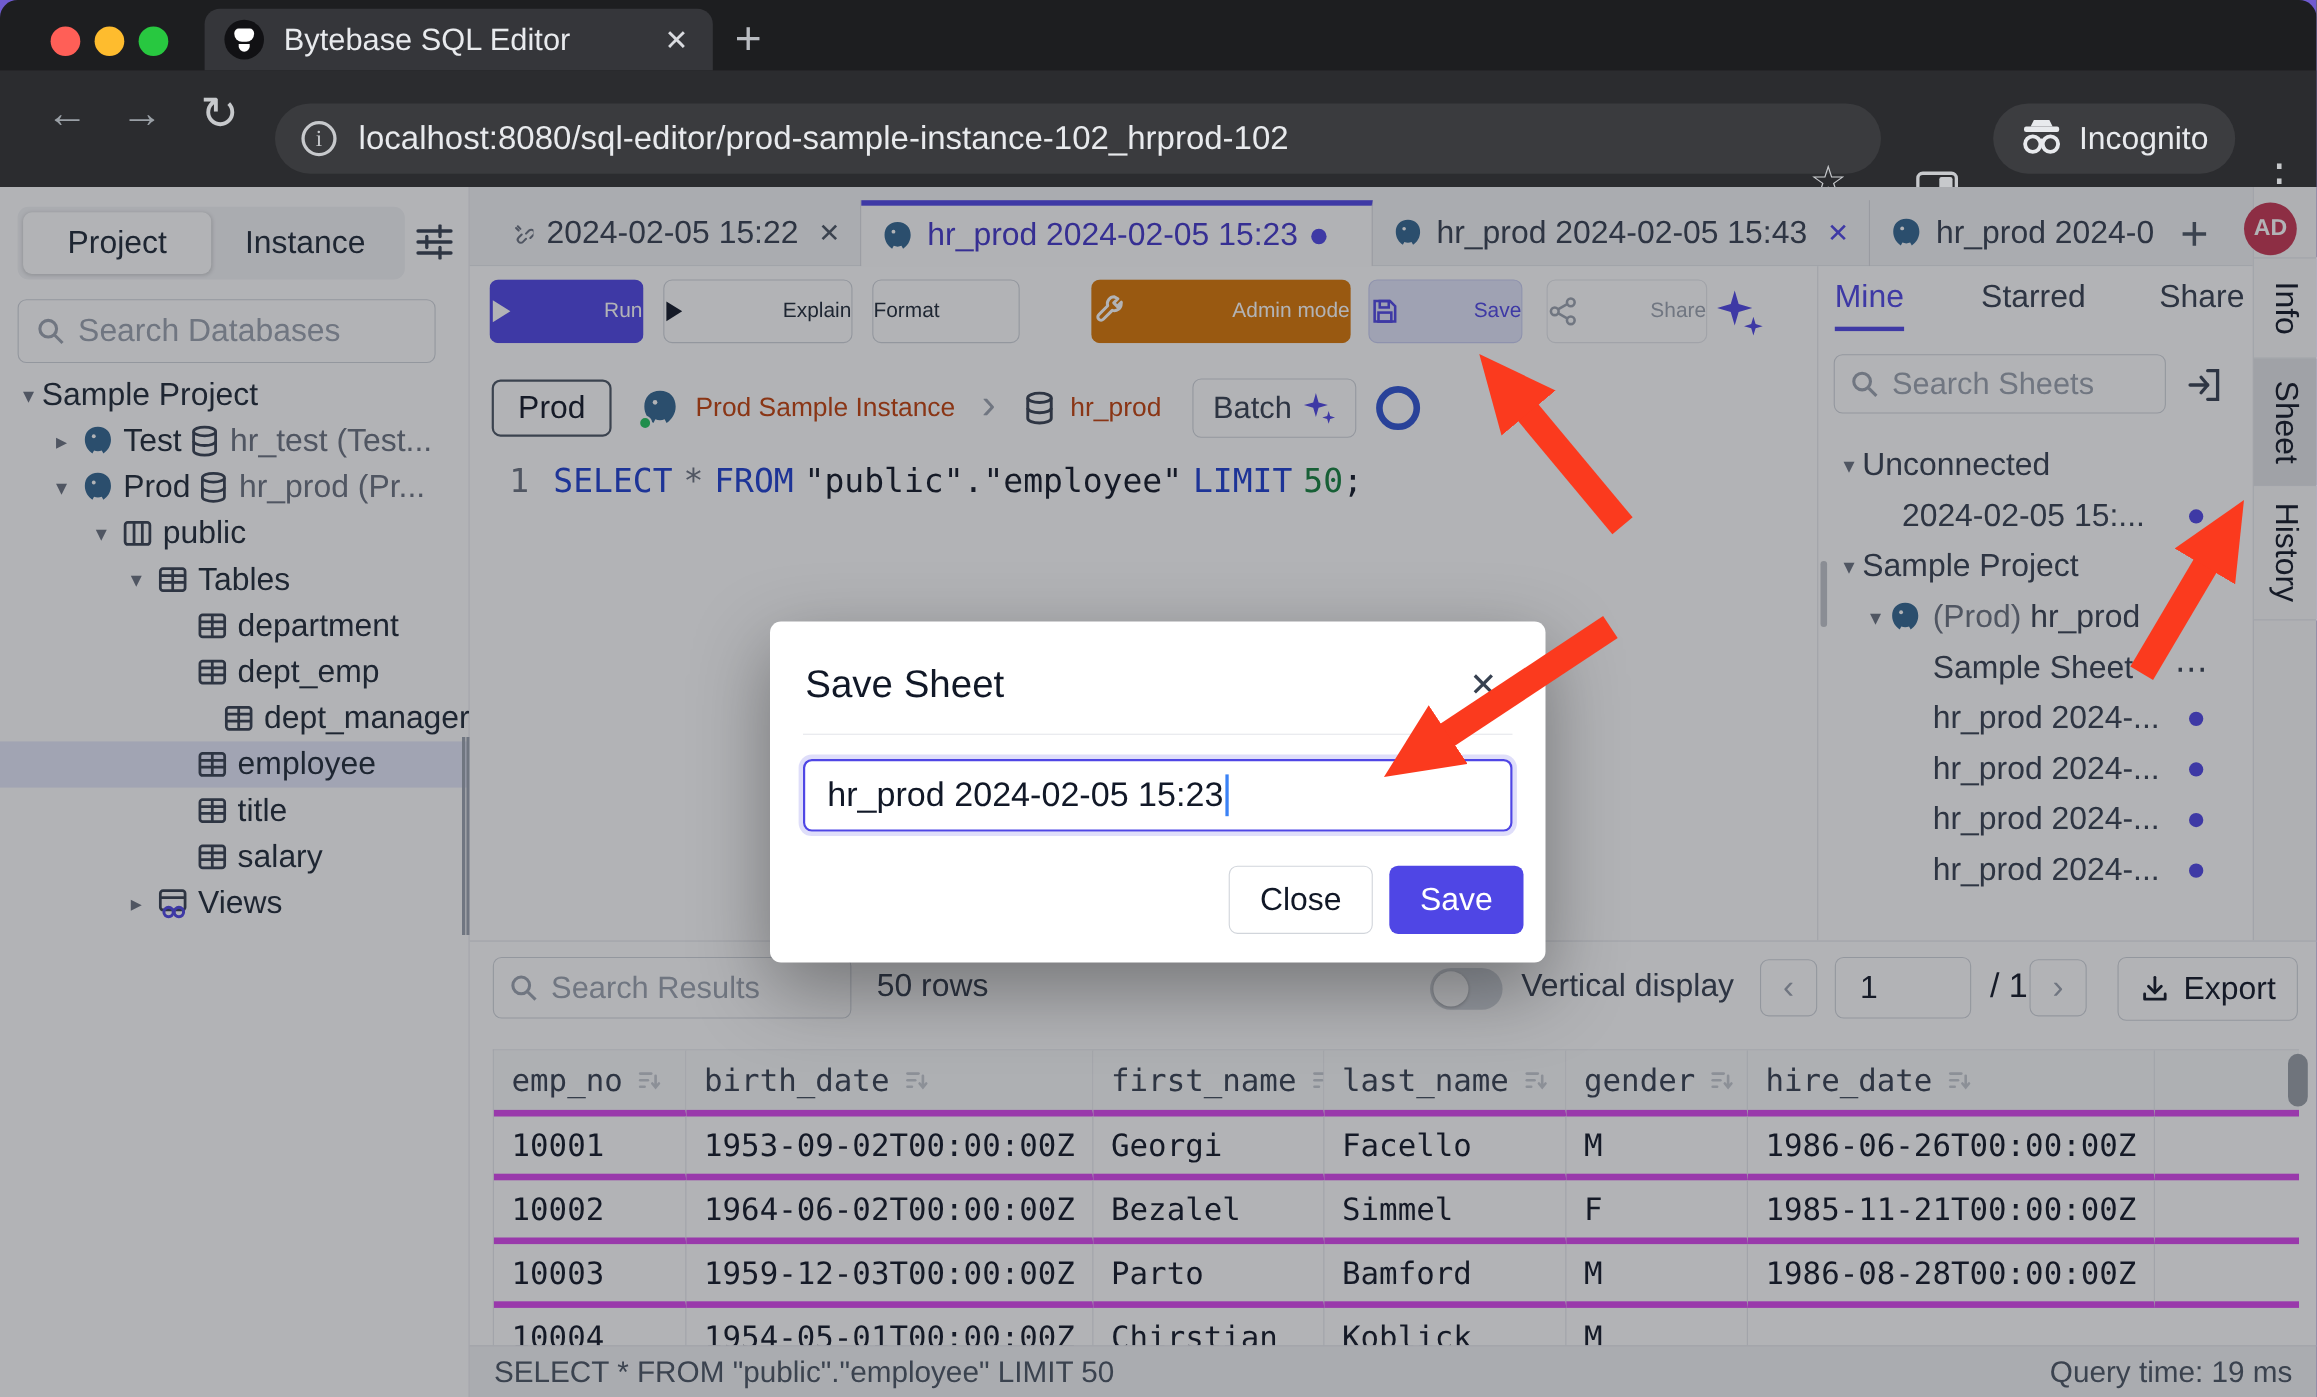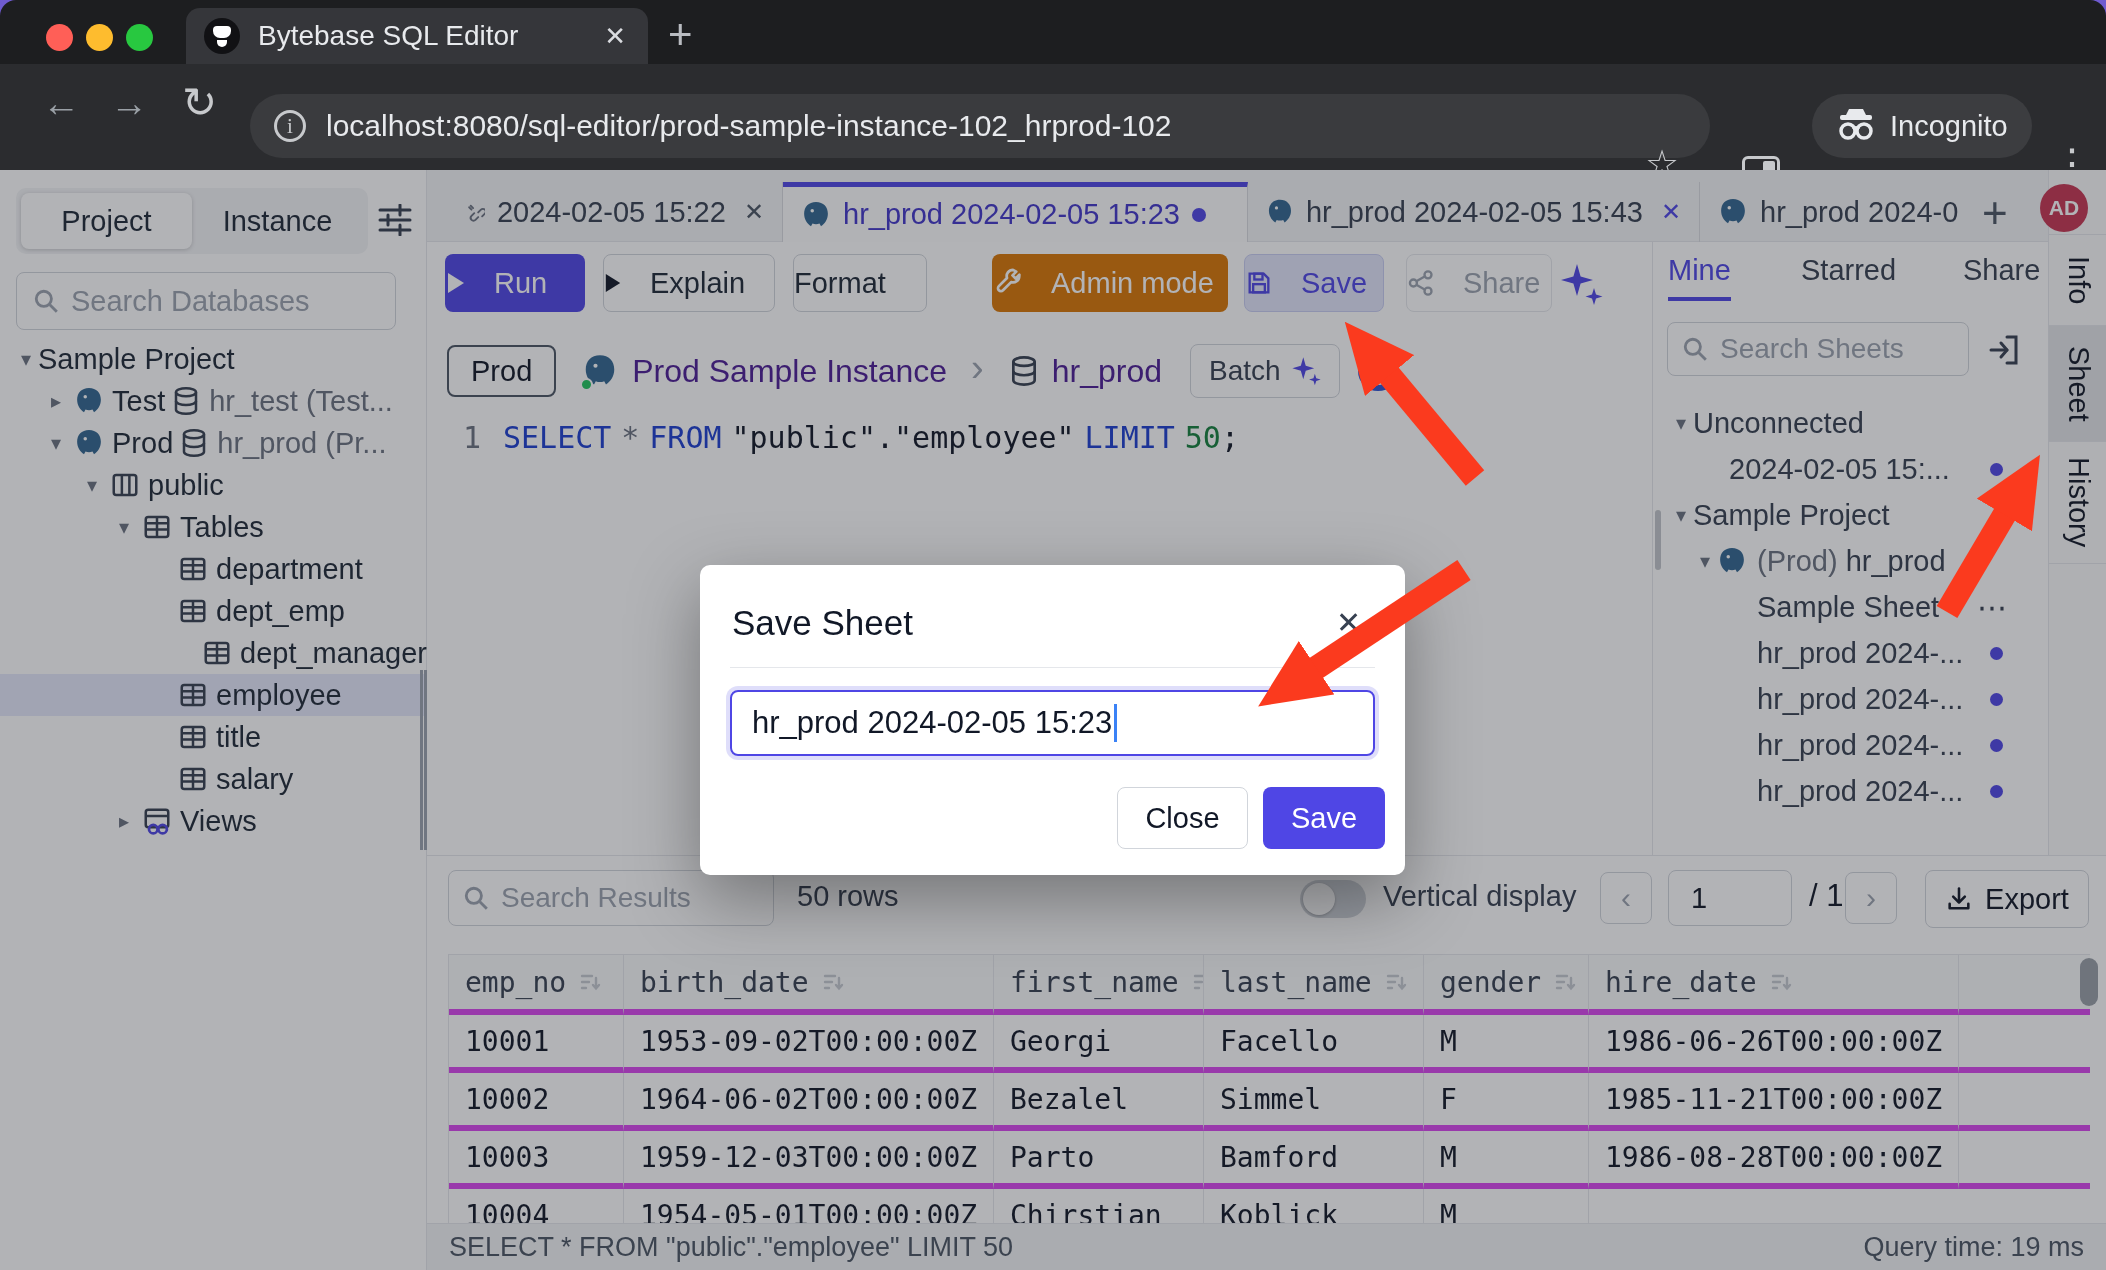--- a/index.html
+++ b/index.html
@@ -59,34 +59,34 @@
   .etab { position:absolute; top:12px; height:60px; display:flex; align-items:center; padding:0 18px; gap:12px; border-right:1px solid #d9dbdf; font-size:29px; color:#374151; white-space:nowrap; overflow:hidden; }
   .etab.active { background:#fdfdfd; border-top:5px solid #4f46e5; color:#4338ca; }
   .etab .x { color:#4b5563; font-size:24px; margin-left:6px; }
   .etab .x.ind { color:#4f46e5; }
   .bluedot { width:14px; height:14px; border-radius:50%; background:#4f46e5; flex:0 0 auto; }
   .plus2 { position:absolute; left:1555px; top:18px; font-size:44px; color:#4b5563; font-weight:300; }
   .avatar { position:absolute; left:2040px; top:14px; width:48px; height:48px; border-radius:50%; background:#c73652; color:#fff; font-size:21px; font-weight:bold; display:flex; align-items:center; justify-content:center; z-index:5; }
 
   
   .edcol { position:absolute; left:427px; top:72px; width:1225px; height:613px; background:#fff; }
-  .btn { display:inline-flex; align-items:center; justify-content:flex-start; gap:28px; height:58px; border-radius:8px; font-size:29px; border:1px solid transparent; }
+  .btn { display:inline-flex; align-items:center; justify-content:space-between; gap:28px; height:58px; border-radius:8px; font-size:19px; border:1px solid transparent; }
   .toolbar { position:absolute; left:0; top:0; width:1225px; height:95px; }
   .b-run { position:absolute; left:18px; top:12px; width:140px; background:#4f46e5; color:#fff; }
   .b-explain { position:absolute; left:176px; top:12px; width:172px; background:#fff; border-color:#d1d5db; color:#1f2937; }
   .b-format { position:absolute; left:366px; top:12px; width:134px; background:#fff; border-color:#d1d5db; color:#1f2937; }
   .b-admin { position:absolute; left:565px; top:12px; width:236px; background:#d97706; color:#fff; }
   .b-save { position:absolute; left:817px; top:12px; width:140px; background:#e3e6fa; border-color:#c9cef2; color:#4f46e5; }
   .b-share { position:absolute; left:979px; top:12px; width:146px; background:#fff; border-color:#e5e7eb; color:#9ca3af; }
   .spark-lg { position:absolute; left:1132px; top:20px; width:44px; height:44px; }
   .crumb { position:absolute; left:0; top:95px; width:1225px; height:68px; display:flex; align-items:center; }
   .envchip { margin-left:20px; height:52px; padding:0 22px; border:2px solid #4b5563; border-radius:8px; display:flex; align-items:center; font-size:29px; color:#111827; }
   .crumb-el { position:relative; width:36px; height:36px; margin-left:26px; }
   .greendot { position:absolute; left:-2px; bottom:-2px; width:13px; height:13px; border-radius:50%; background:#22c55e; border:2px solid #fff; }
-  .crumb-label { font-size:32px; color:#4c1d95; margin-left:14px; }
+  .crumb-label { font-size:24px; color:#c2410c; margin-left:14px; }
   .crumb-sep { font-size:38px; color:#9ca3af; margin:0 24px 6px 24px; }
   .dbico { width:32px; height:32px; margin-right:12px; }
   .b-batch { margin-left:28px; height:54px; padding:0 18px; border:1px solid #d1d5db; border-radius:8px; background:#fff; display:flex; align-items:center; gap:10px; font-size:28px; color:#374151; }
   .bluering { width:40px; height:40px; border-radius:50%; border:6px solid #2f54d4; margin-left:18px; }
   .codeline { position:absolute; left:0; top:178px; width:1225px; font-family:"DejaVu Sans Mono", monospace; font-size:30px; display:flex; }
   .gut { width:76px; text-align:right; color:#6b7280; padding-right:22px; flex:0 0 auto; }
   .tk-kw { color:#1d3fd0; } .tk-op { color:#6b7280; } .tk-id { color:#111827; } .tk-num { color:#15803d; } .tk-pl { color:#111827; }
   .tok { margin-right:0.55ch; }
 
   

